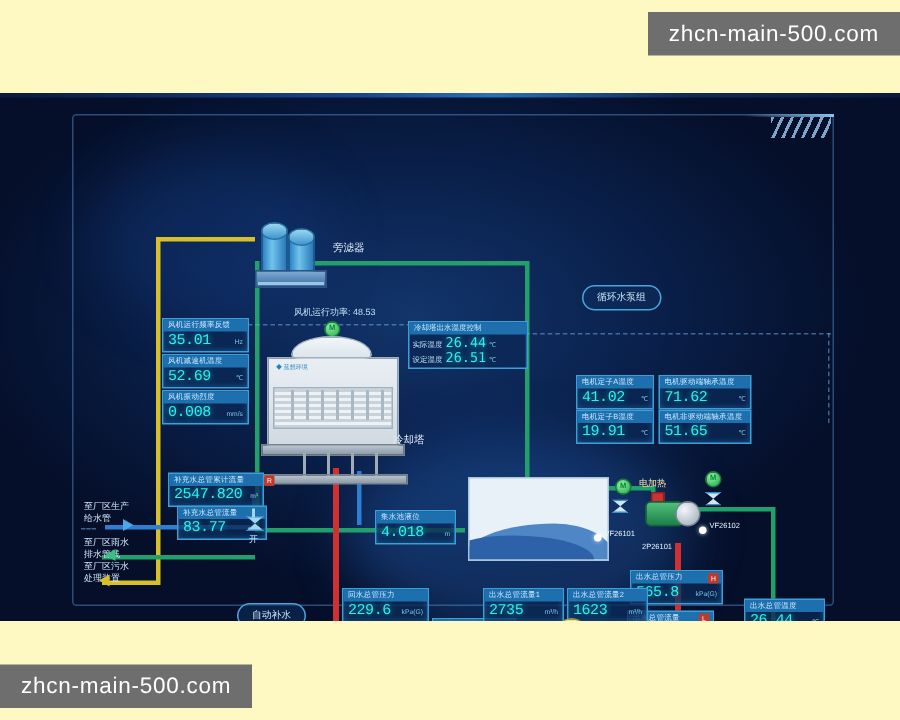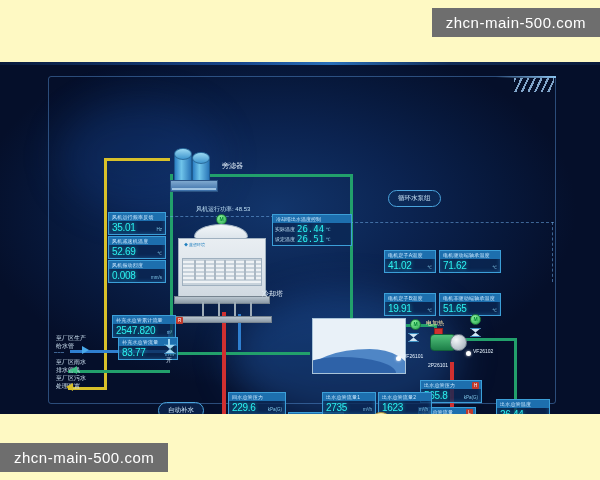--- a/index.html
+++ b/index.html
@@ -43,36 +43,36 @@
   .p-h{height:3px;}
   .p-v{width:3px;}
 
   
   .card{position:absolute;border:1px solid #3c9fd8;background:rgba(10,40,85,.78);
         box-shadow:0 0 4px rgba(50,150,220,.45) inset;}
   .card .hd{background:#1d6fae;color:#cfeaff;font-size:5px;line-height:8px;
         padding:0 3px;white-space:nowrap;letter-spacing:.2px;}
   .card .rowv{display:flex;align-items:baseline;justify-content:space-between;
         padding:0 3px;}
-  .card .val{color:#2bf0f0;font-size:10px;line-height:13px;font-family:Liberation Sans, sans-serif;
+  .card .val{color:#2bf0f0;font-size:10px;line-height:13px;font-family:Liberation Mono, monospace;
         letter-spacing:-.3px;text-shadow:0 0 4px rgba(40,230,230,.7);}
   .card .unit{color:#7fc6e8;font-size:4.5px;line-height:8px;padding-left:2px;}
 
   
   .card2{position:absolute;border:1px solid #3c9fd8;background:rgba(10,40,85,.78);padding:1px 2px;}
   .card2 .hd2{background:#1d6fae;color:#cfeaff;font-size:5px;line-height:8px;
         padding:0 3px;margin:-1px -2px 1px;white-space:nowrap;}
   .card2 .ln{display:flex;align-items:center;white-space:nowrap;}
   .card2 .lb{color:#bfe0f5;font-size:5px;padding-right:2px;}
   .card2 .v2{color:#2bf0f0;font-size:9px;font-family:"DejaVu Sans Mono",monospace;
         text-shadow:0 0 4px rgba(40,230,230,.7);}
   .card2 .u2{color:#7fc6e8;font-size:4.5px;padding-left:2px;}
 
   
-  .gridcards{position:absolute;display:grid;grid-template-columns:52px 62px;gap:20px 3px;}
+  .gridcards{position:absolute;display:grid;grid-template-columns:52px 62px;gap:0 3px;}
   .gridcards .card{position:relative;}
 
   
   .txt{position:absolute;color:#d3e7f7;font-size:6px;line-height:8px;white-space:nowrap;}
   .txt-multi{white-space:pre-line;line-height:8px;}
 
   
   .pill{position:absolute;border:1px solid #4aa4dd;border-radius:9px;
         background:rgba(12,48,95,.55);color:#cfe9fb;font-size:6.5px;
         padding:3px 9px;white-space:nowrap;}
@@ -295,20 +295,27 @@
 
     <div style="position:absolute;left:82px;top:284px;
          width:0;height:0;border-left:7px solid #4aa8e8;border-top:4px solid transparent;border-bottom:4px solid transparent;"></div>
     <div style="position:absolute;left:70px;top:304px;
          width:0;height:0;border-right:7px solid #3dbf84;border-top:4px solid transparent;border-bottom:4px solid transparent;"></div>
     <div style="position:absolute;left:66px;top:321px;
          width:0;height:0;border-right:7px solid #d8c02a;border-top:4px solid transparent;border-bottom:4px solid transparent;"></div>
 
     <div class="pill" style="left:158px;top:340px;">自动补水</div>
 
+    <div class="card" style="left:250px;top:278px;width:52px;">
+      <div class="hd">集水池液位</div>
+      <div class="rowv">
+          <span class="val">4.018</span>
+          <span class="unit">m</span>
+        </div>
+    </div>
 
     <div class="pool" style="left:312px;top:256px;width:92px;height:54px;">
       <div class="w1"></div>
       <div class="w2"></div>
     </div>
 
     <div class="txt" style="left:426px;top:257px;font-size:6px;color:#ffe9a8;">电加热</div>
     <div style="position:absolute;left:434px;top:266px;width:7px;height:5px;background:#d03030;border:1px solid #8e1f1f;"></div>
 
     <div class="motor-dot" style="left:410px;top:257px;">M</div>

